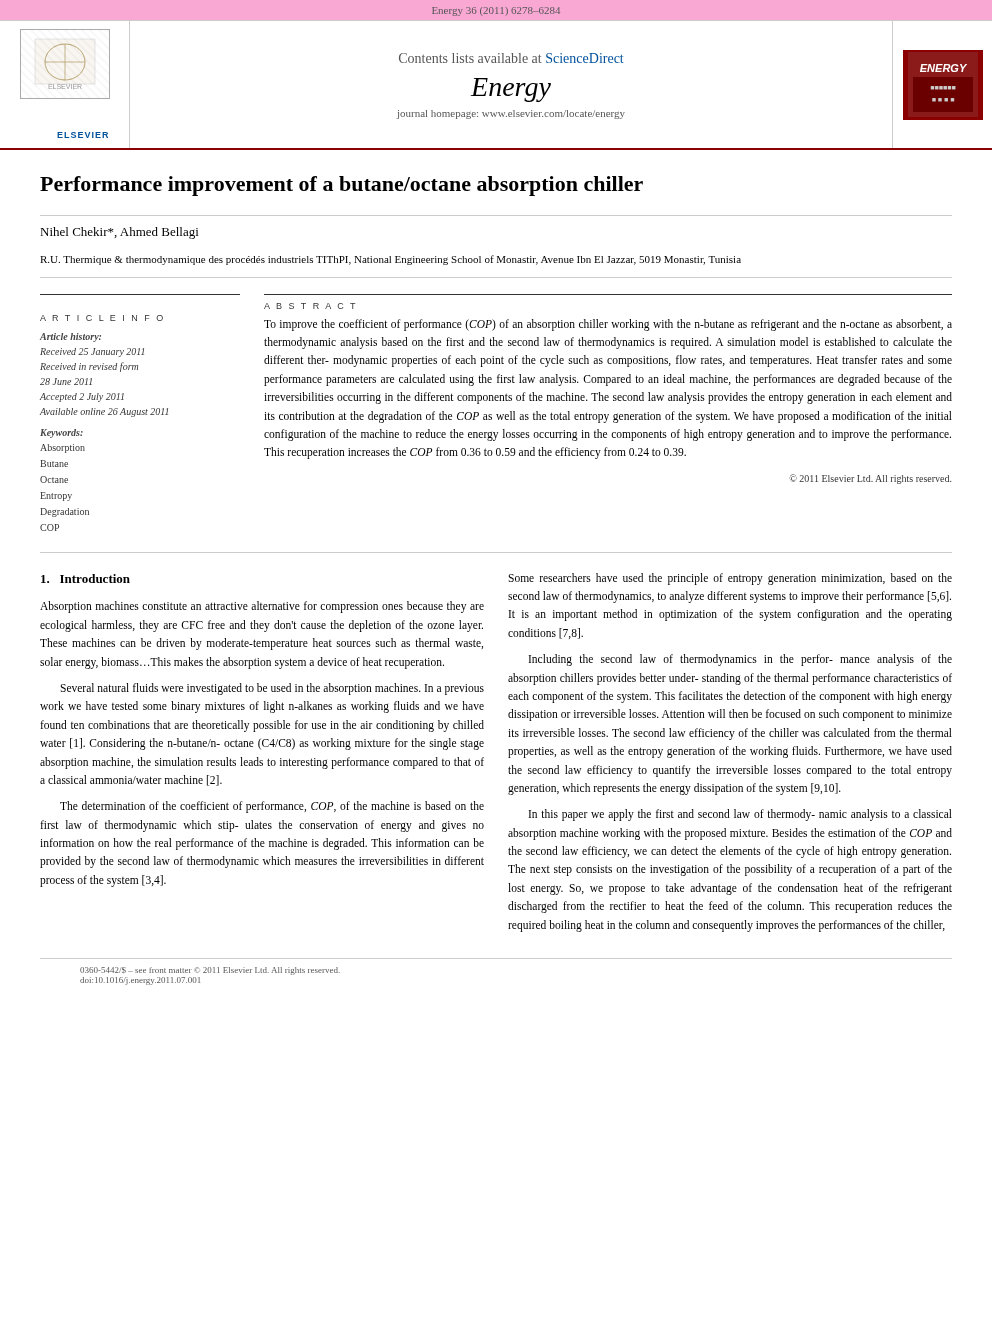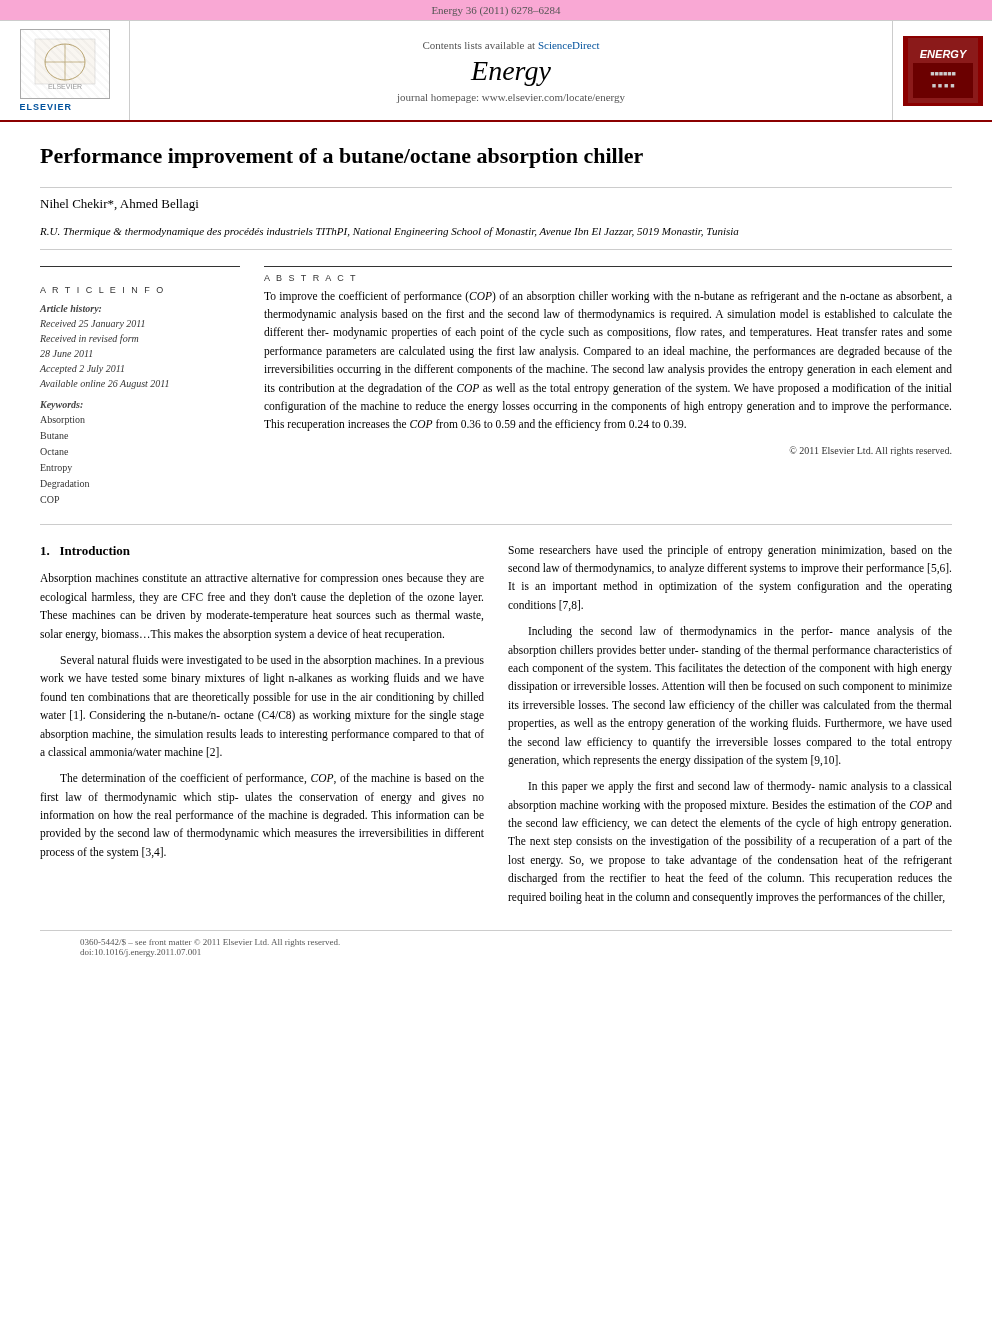--- a/index.html
+++ b/index.html
@@ -33,21 +33,22 @@
       width: 130px;
       padding: 8px;
       display: flex;
       align-items: center;
       justify-content: center;
       border-right: 1px solid #ccc;
     }
     .elsevier-logo {
       display: flex;
       flex-direction: column;
-      align-items: flex-start;
+      align-items: flex-end;
+      gap: 28px;
     }
     .elsevier-logo-box {
       width: 90px;
       height: 70px;
       background: #fff;
       border: 1px solid #aaa;
       display: flex;
       align-items: center;
       justify-content: center;
       font-size: 9px;
@@ -72,21 +73,21 @@
     }
     .journal-header-center {
       flex: 1;
       display: flex;
       flex-direction: column;
       align-items: center;
       justify-content: center;
       padding: 8px;
     }
     .sd-link {
-      font-size: 11px;
+      font-size: 14px;
       color: #555;
       margin-bottom: 4px;
     }
     .sd-link a { color: #00519c; text-decoration: none; }
     .journal-name {
       font-size: 28px;
       font-style: italic;
       color: #000;
       margin-bottom: 4px;
     }
@@ -131,21 +132,20 @@
       padding-bottom: 16px;
     }
 
     .authors {
       font-size: 13px;
       margin-bottom: 13px;
     }
 
     .affiliation {
       font-size: 11px;
-      font-style: italic;
       margin-bottom: 16px;
       border-bottom: 1px solid #ccc;
       padding-bottom: 12px;
     }
 
     
     .two-col {
       display: flex;
       gap: 24px;
       margin-bottom: 16px;

